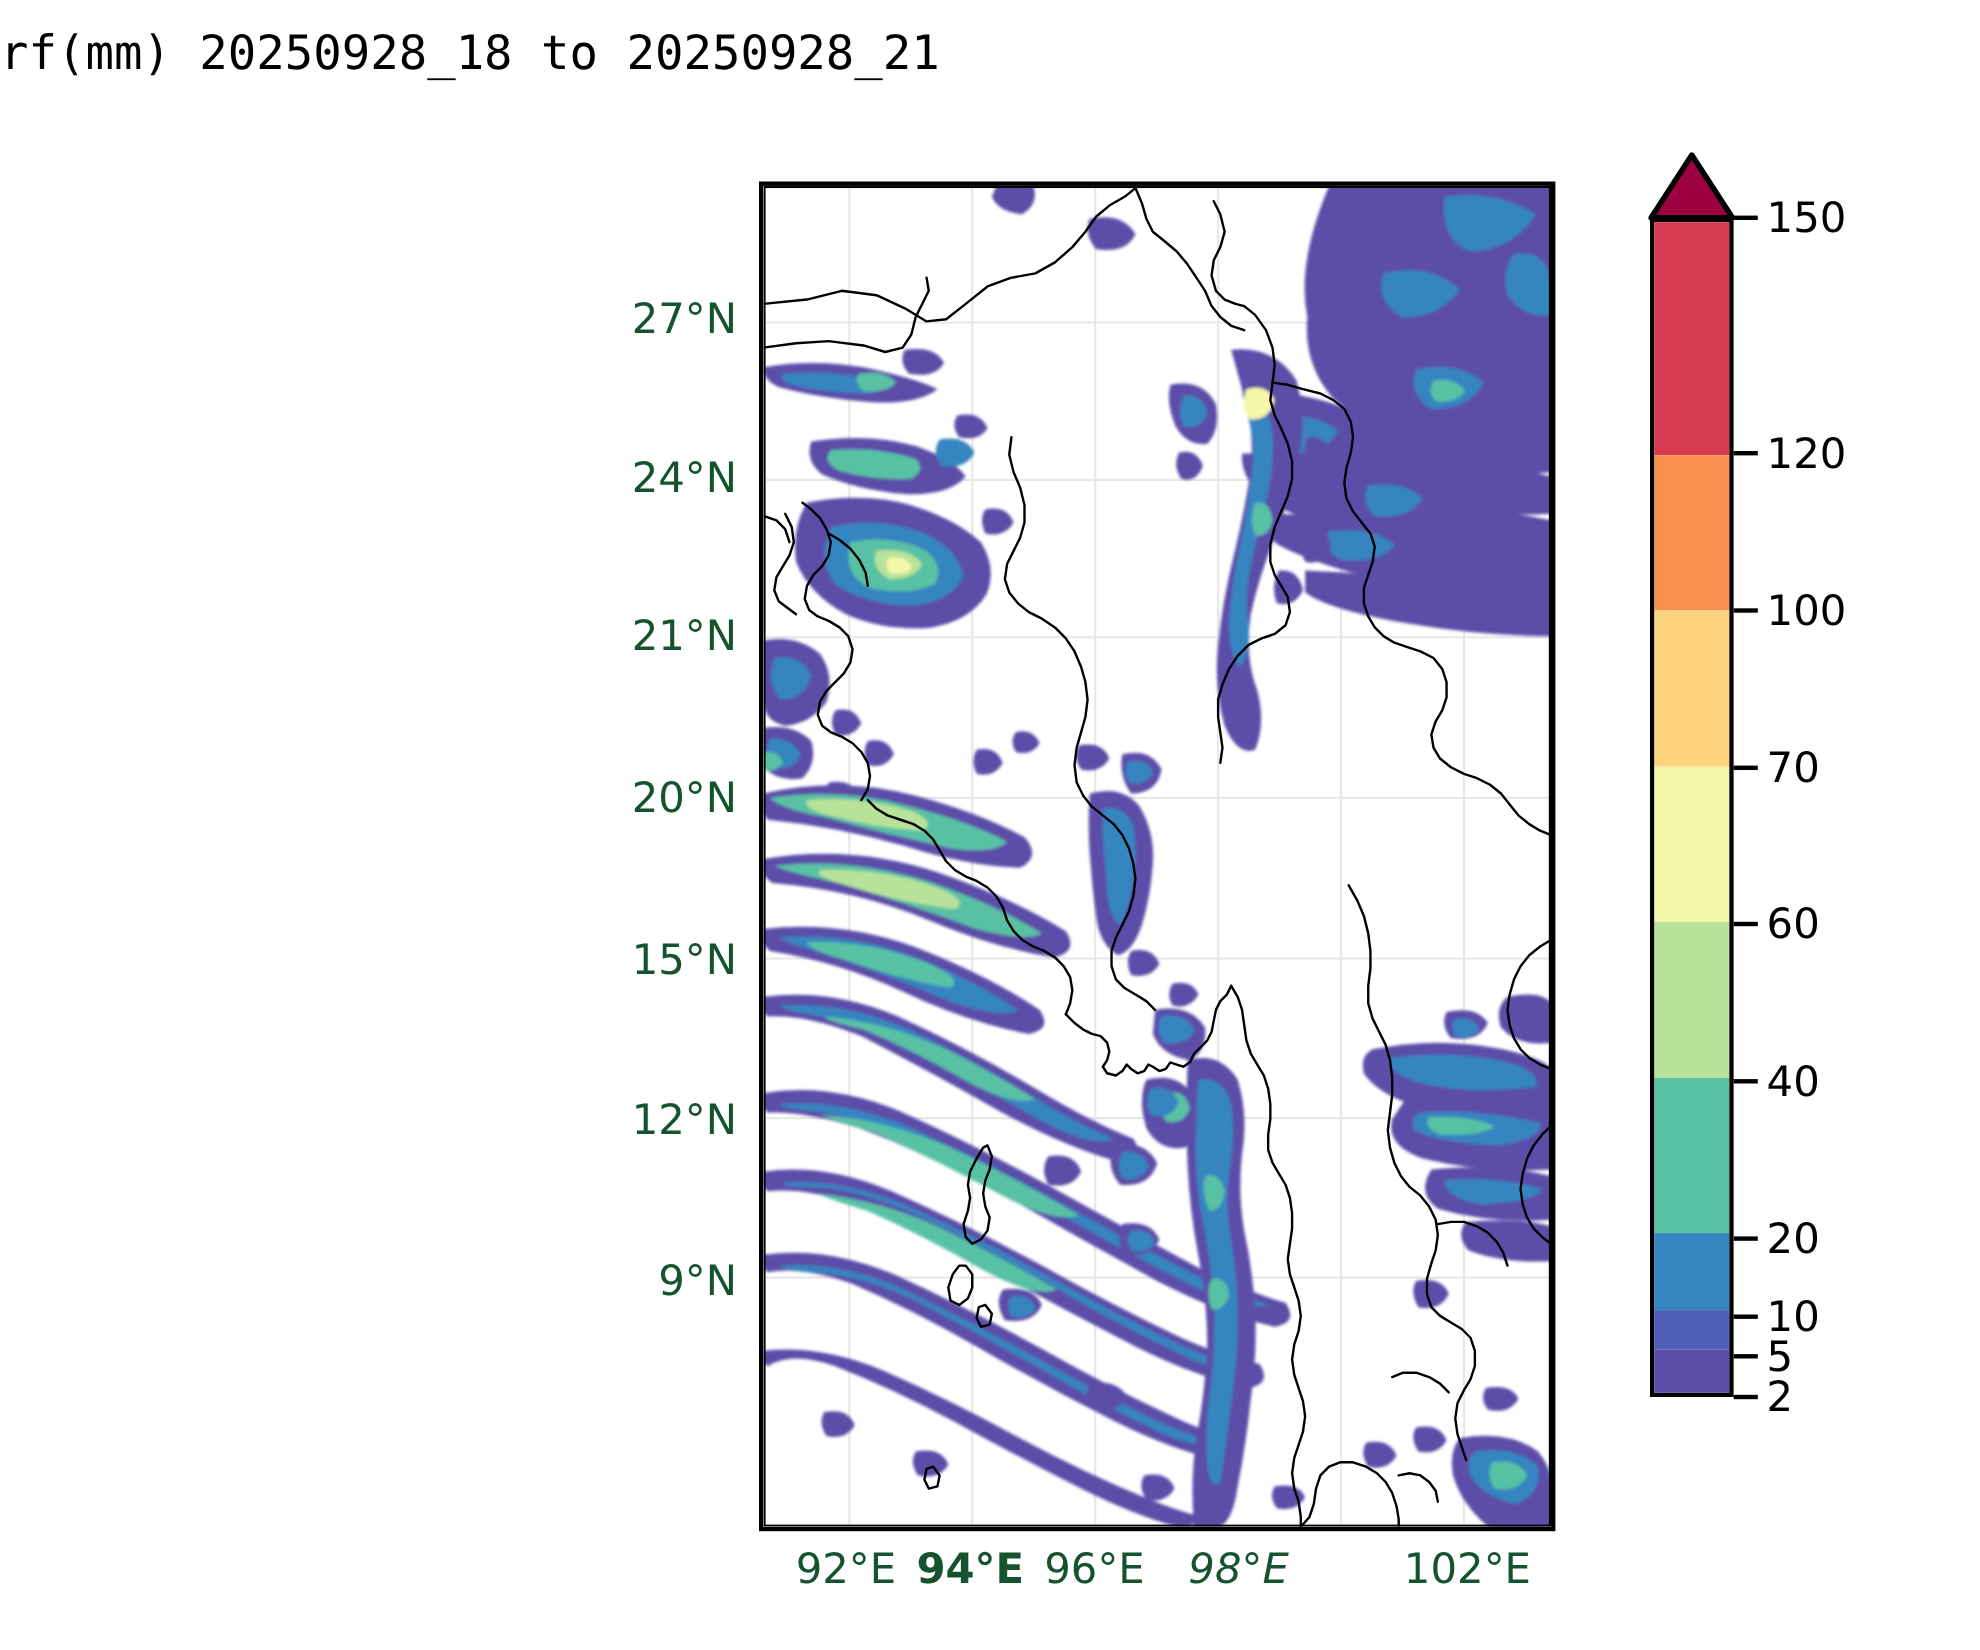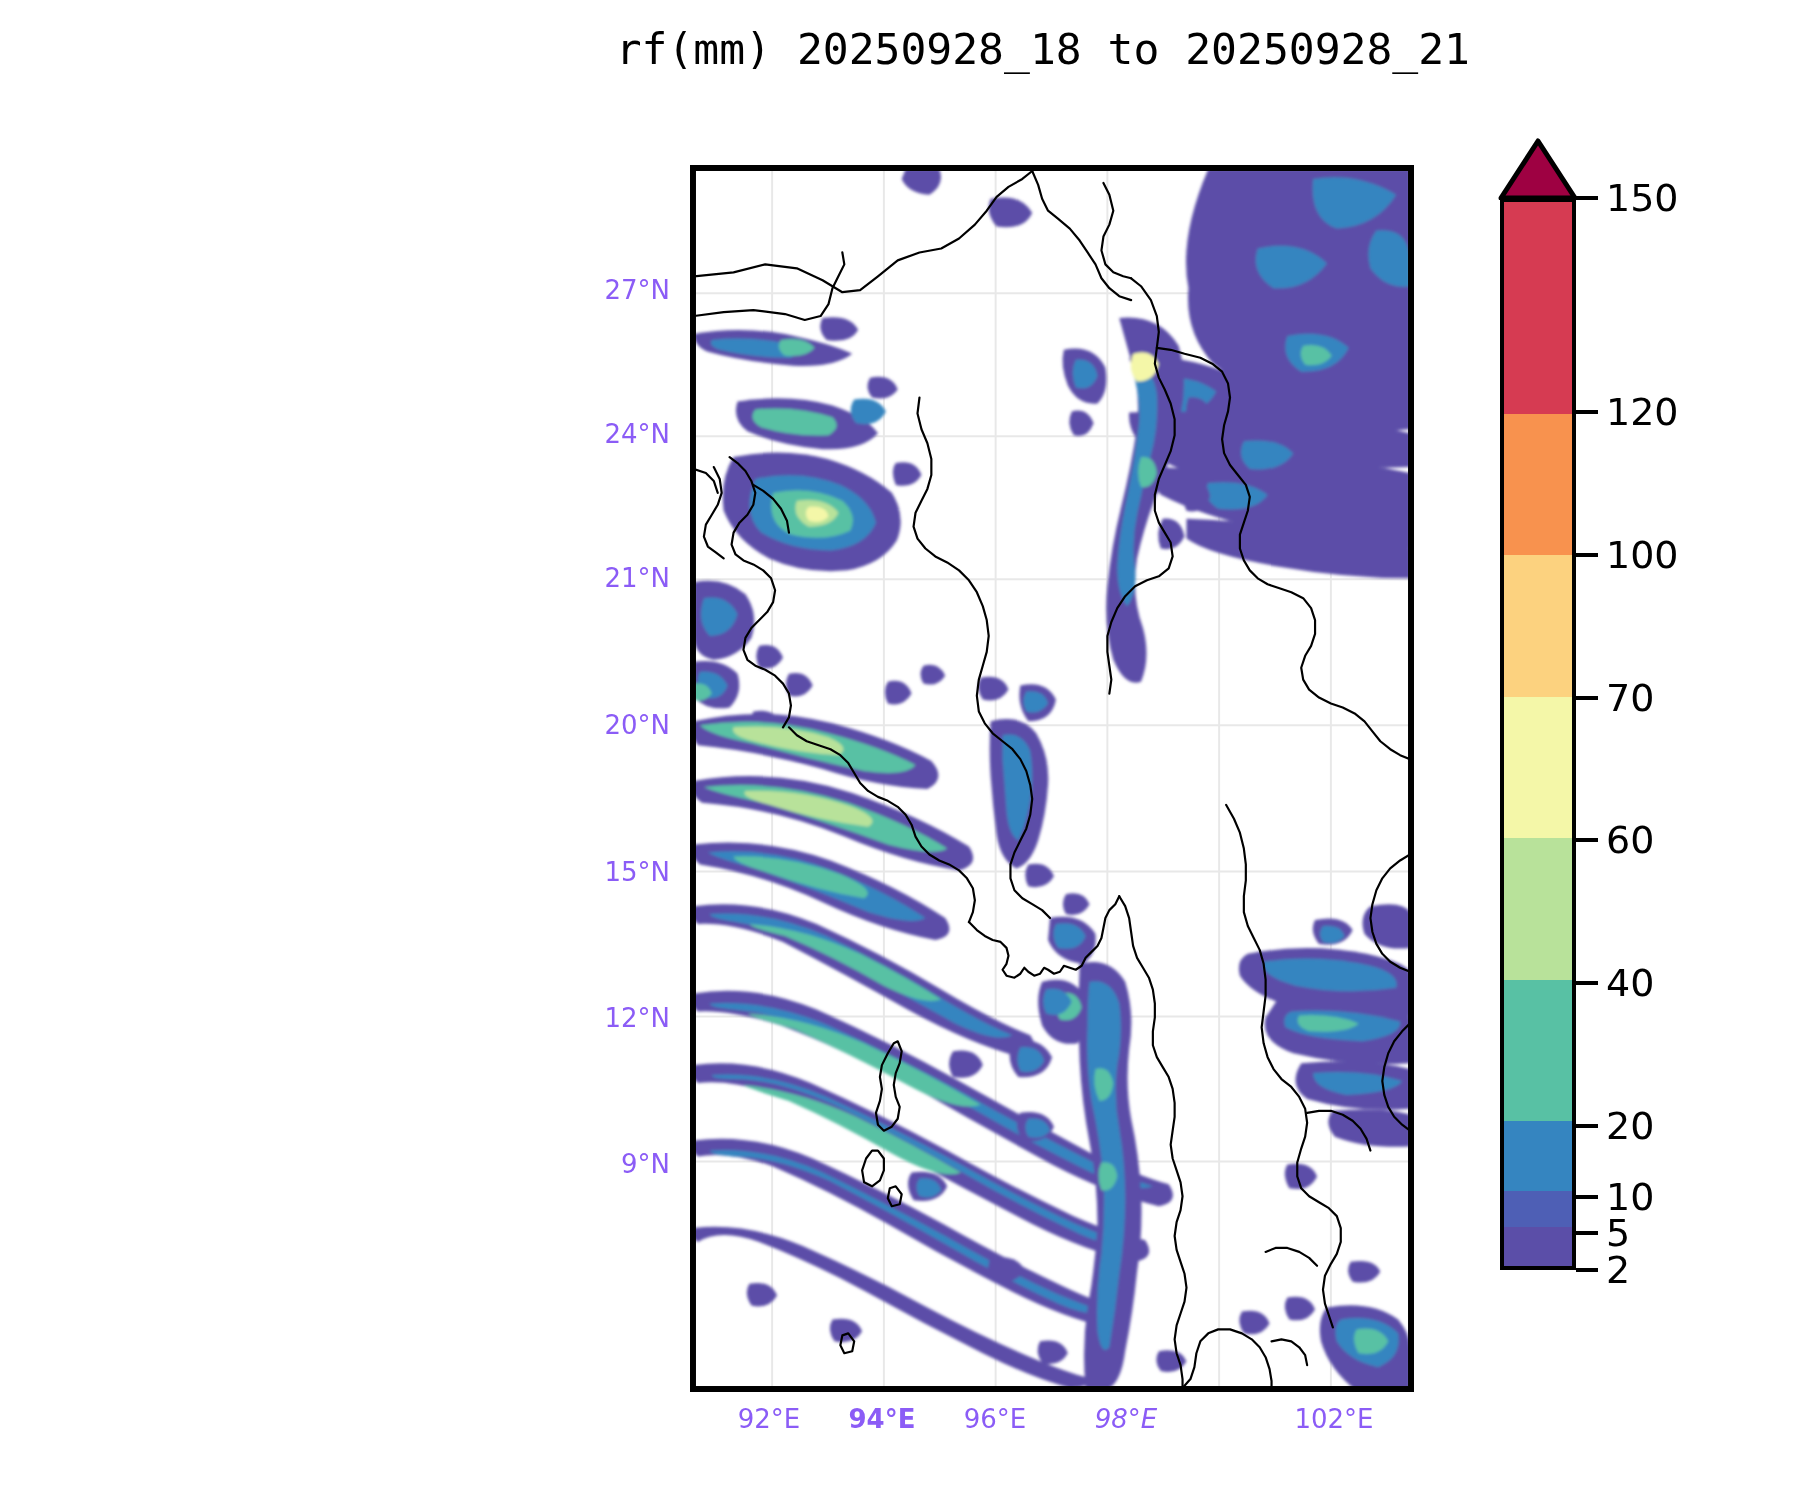--- a/index.html
+++ b/index.html
@@ -1,32 +1,32 @@
 <!DOCTYPE html>
 <html><head>
 <meta charset="utf-8">
 <style>
   html,body{margin:0;padding:0;background:#ffffff;}
   body{width:1800px;height:1500px;position:relative;overflow:hidden;
        font-family:"DejaVu Sans", sans-serif;}
 
   
-  #title-block{position:absolute;left:0;top:24px;width:1470px;text-align:right;
+  #title-block{position:absolute;left:0;top:24px;width:1470px;text-align:left;
                font-family:"DejaVu Sans Mono","Liberation Mono",monospace;
                font-size:43px;line-height:1.18;color:#000;letter-spacing:0px;}
   #title-line1,#title-line2{display:block;white-space:pre;}
 
   
   #map-axes{position:absolute;left:690px;top:165px;width:724px;height:1227px;
             border:4px solid #000;box-sizing:border-box;background:#fff;overflow:hidden;}
   #map-clip{position:absolute;inset:0;overflow:hidden;}
   #map-svg{position:absolute;left:0;top:0;width:100%;height:100%;display:block;}
 
   
-  .tick-label{position:absolute;font-size:26px;color:#8b5cf6;white-space:pre;
+  .tick-label{position:absolute;font-size:38px;color:#14532d;white-space:pre;
               font-family:"DejaVu Sans", sans-serif;}
   .ylab{right:1130px;text-align:right;transform:translateY(-50%);}
   .xlab{top:1404px;transform:translateX(-50%);}
 
   
   #colorbar-wrap{position:absolute;left:1498px;top:138px;width:80px;height:1132px;}
   #cb-arrow{position:absolute;left:0;top:0;width:80px;height:62px;}
   #cb-body{position:absolute;left:2px;top:60px;width:76px;height:1072px;
            border:4px solid #000;box-sizing:border-box;display:flex;flex-direction:column;}
   #cb-body .band{width:100%;}

